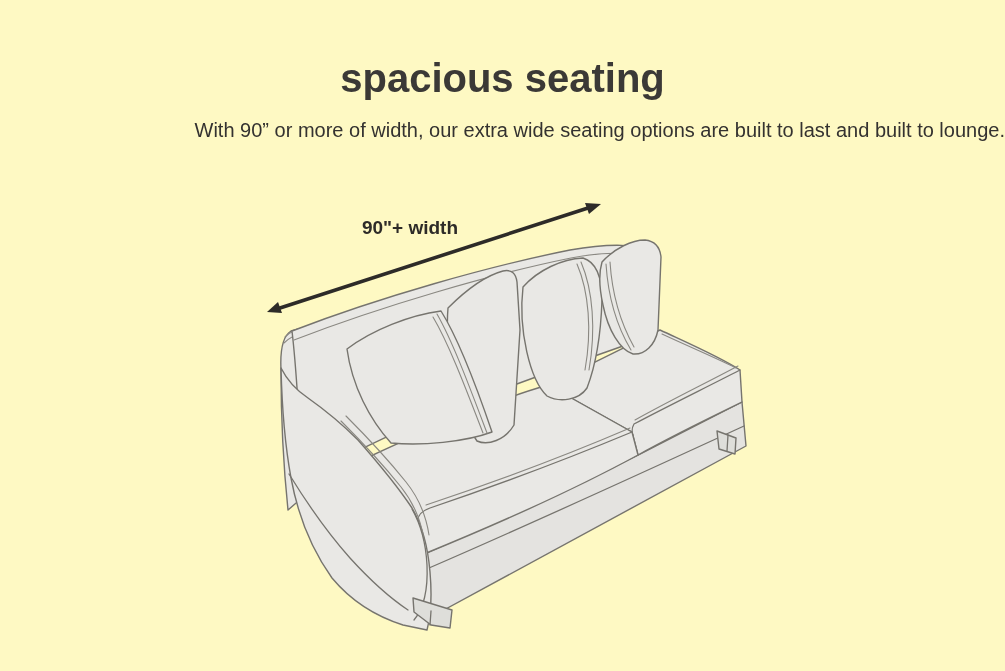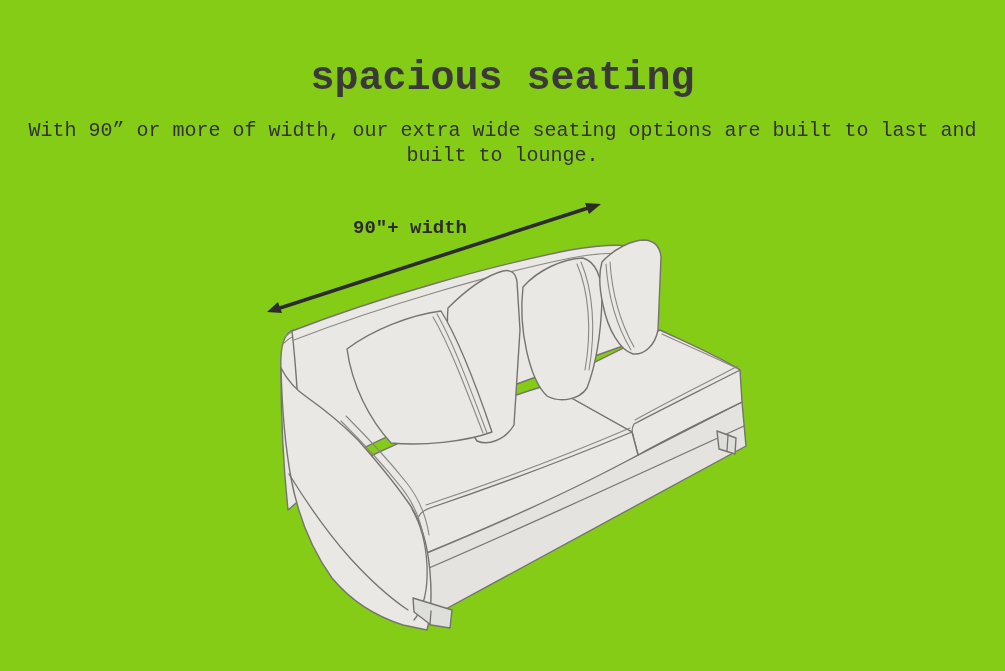--- a/index.html
+++ b/index.html
@@ -1,28 +1,28 @@
 <!DOCTYPE html>
 <html><head>
 <meta charset="utf-8">
 <style>
   html,body{margin:0;padding:0;background:#ffffff;}
   .stage{
-    position:relative;width:1005px;height:671px;background:#84cc16;
-    font-family:Liberation Mono, monospace;overflow:hidden;
+    position:relative;width:1005px;height:671px;background:#fef9c3;
+    font-family:Liberation Sans, sans-serif;overflow:hidden;
   }
   .title{
     position:absolute;top:56px;left:0;width:1005px;text-align:center;
     font-size:40px;font-weight:bold;color:#3b3936;letter-spacing:0px;
   }
   .desc{
     position:absolute;left:0;width:1005px;text-align:center;
     font-size:20px;color:#343230;line-height:25px;
   }
-  .desc.l1{top:118px;}
+  .desc.l1{top:118px;text-align:right;}
   .desc.l2{top:143px;}
   .dim-label{
     position:absolute;left:330px;top:217px;width:160px;text-align:center;
     font-size:19px;font-weight:bold;color:#2d2b28;
   }
   svg{position:absolute;left:0;top:0;}
   .part{fill:#e9e8e5;stroke:#76746e;stroke-width:1.4;stroke-linejoin:round;}
   .part.base{fill:#e4e3e0;}
   .part.foot{fill:#dededa;}
   .pipe{fill:none;stroke:#8a8882;stroke-width:1.1;stroke-linecap:round;}

